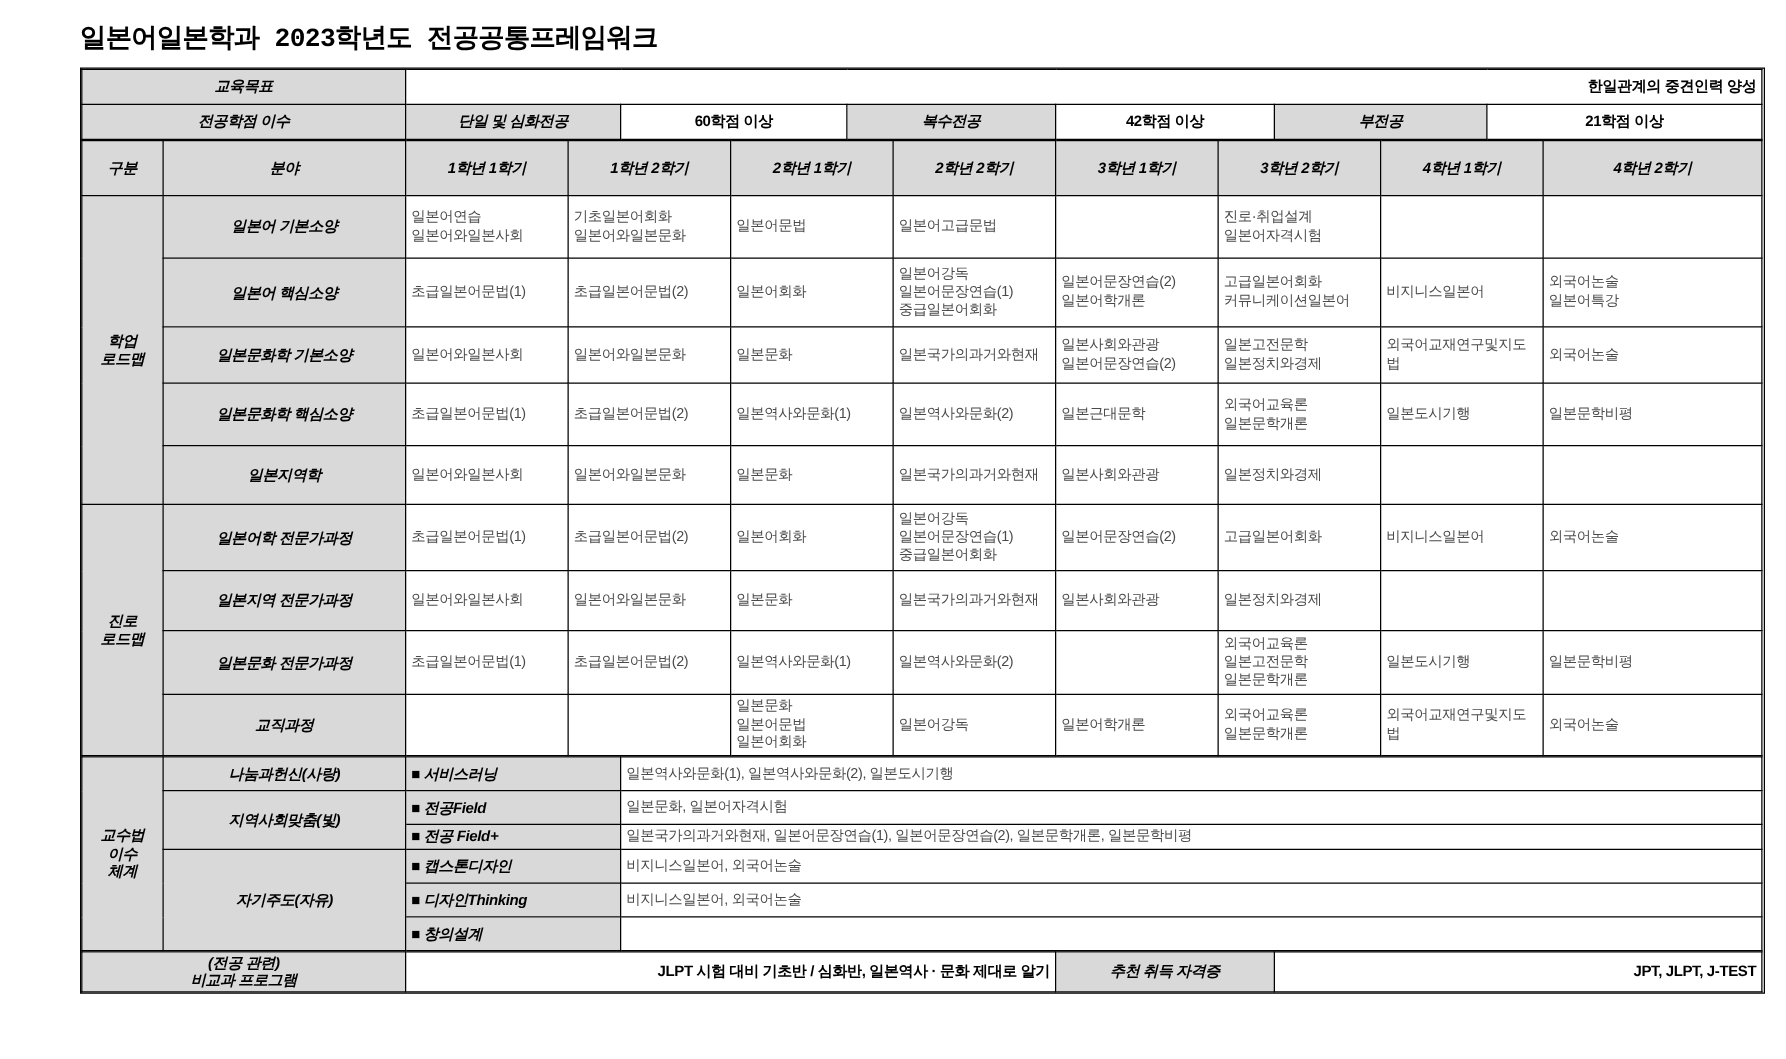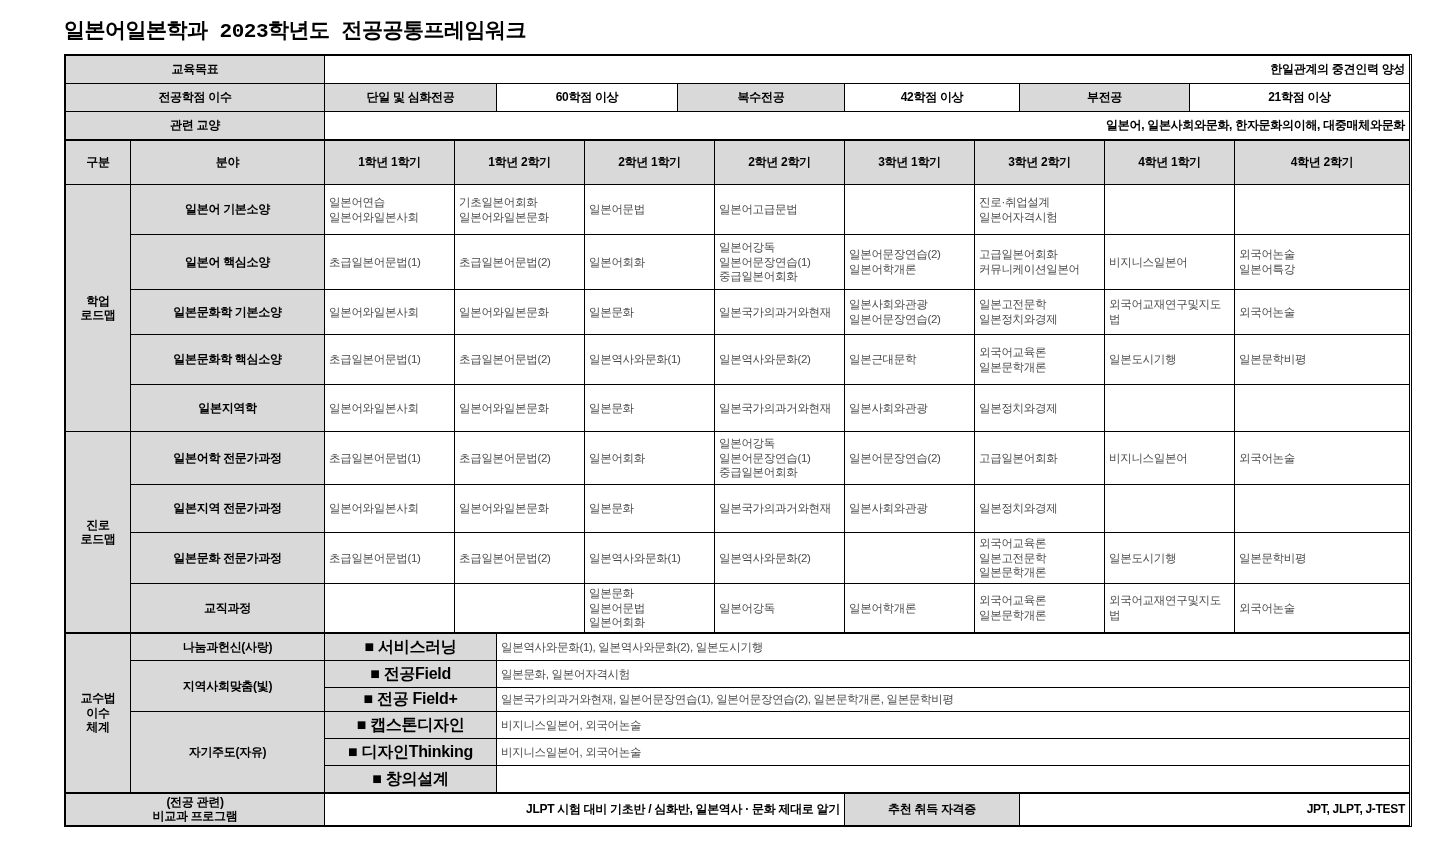--- a/index.html
+++ b/index.html
@@ -35,20 +35,21 @@
   }
   table.tbl td {
     border: 1px solid var(--border-color, #000000);
     padding: 1px 4px;
     overflow: hidden;
     vertical-align: middle;
     box-sizing: border-box;
   }
   .shade {
     background: var(--header-bg, #d9d9d9);
+    font-style: italic;
   }
   .hd {
     font-weight: bold;
     text-align: center;
     font-size: 12px;
     color: #000;
     letter-spacing: -0.3px;
   }
   .pre { white-space: pre-line; line-height: 1.2; margin-left: 32px; }
   .course {
@@ -61,22 +62,22 @@
     letter-spacing: -0.3px;
   }
   .val-bold {
     font-weight: bold;
     font-size: 12px;
     text-align: right;
     letter-spacing: -0.3px;
   }
   .type-label {
     font-weight: bold;
-    font-size: 16px;
-    text-align: center;
+    font-size: 12px;
+    text-align: left;
     letter-spacing: -0.3px;
   }
 </style>
 </head>
 <body>
 
 <div class="page">
 
   <div class="doc-title">일본어일본학과 2023학년도 전공공통프레임워크</div>
 
@@ -98,24 +99,20 @@
         <td colspan="6" class="val-bold">한일관계의 중견인력 양성</td>
       </tr>
       <tr style="height:28px">
         <td class="shade hd">전공학점 이수</td>
         <td class="shade hd">단일 및 심화전공</td>
         <td class="hd">60학점 이상</td>
         <td class="shade hd">복수전공</td>
         <td class="hd">42학점 이상</td>
         <td class="shade hd">부전공</td>
         <td class="hd">21학점 이상</td>
-      </tr>
-      <tr style="height:28px">
-        <td class="shade hd">관련 교양</td>
-        <td colspan="6" class="val-bold">일본어, 일본사회와문화, 한자문화의이해, 대중매체와문화</td>
       </tr>
     </tbody>
       </table>
 
     <table class="tbl">
       <colgroup>
         <col style="width:65px">
           <col style="width:194px">
           <col style="width:130px">
           <col style="width:130px">

